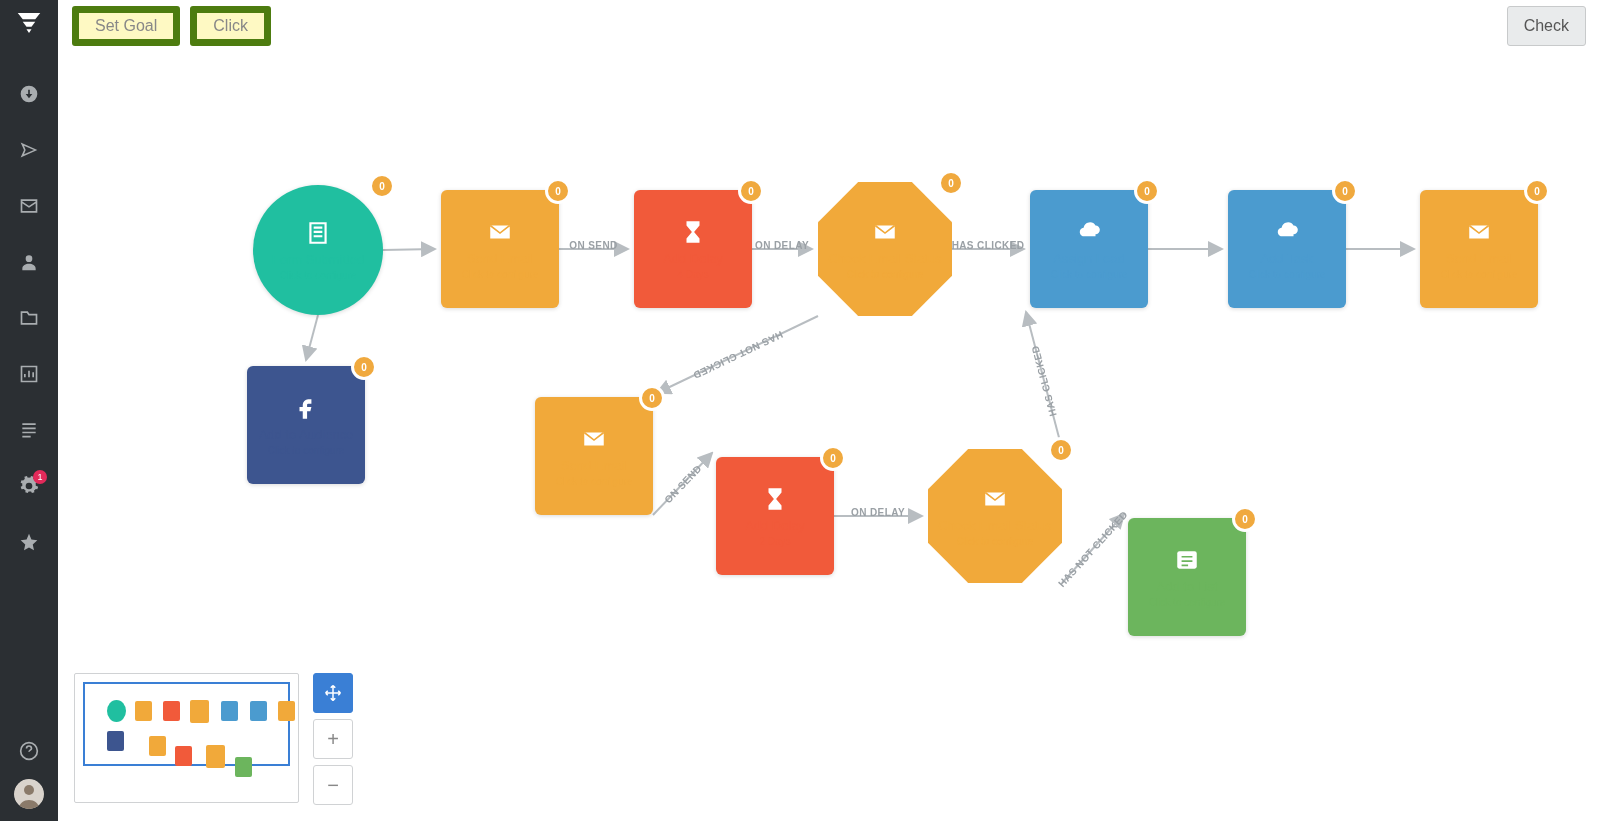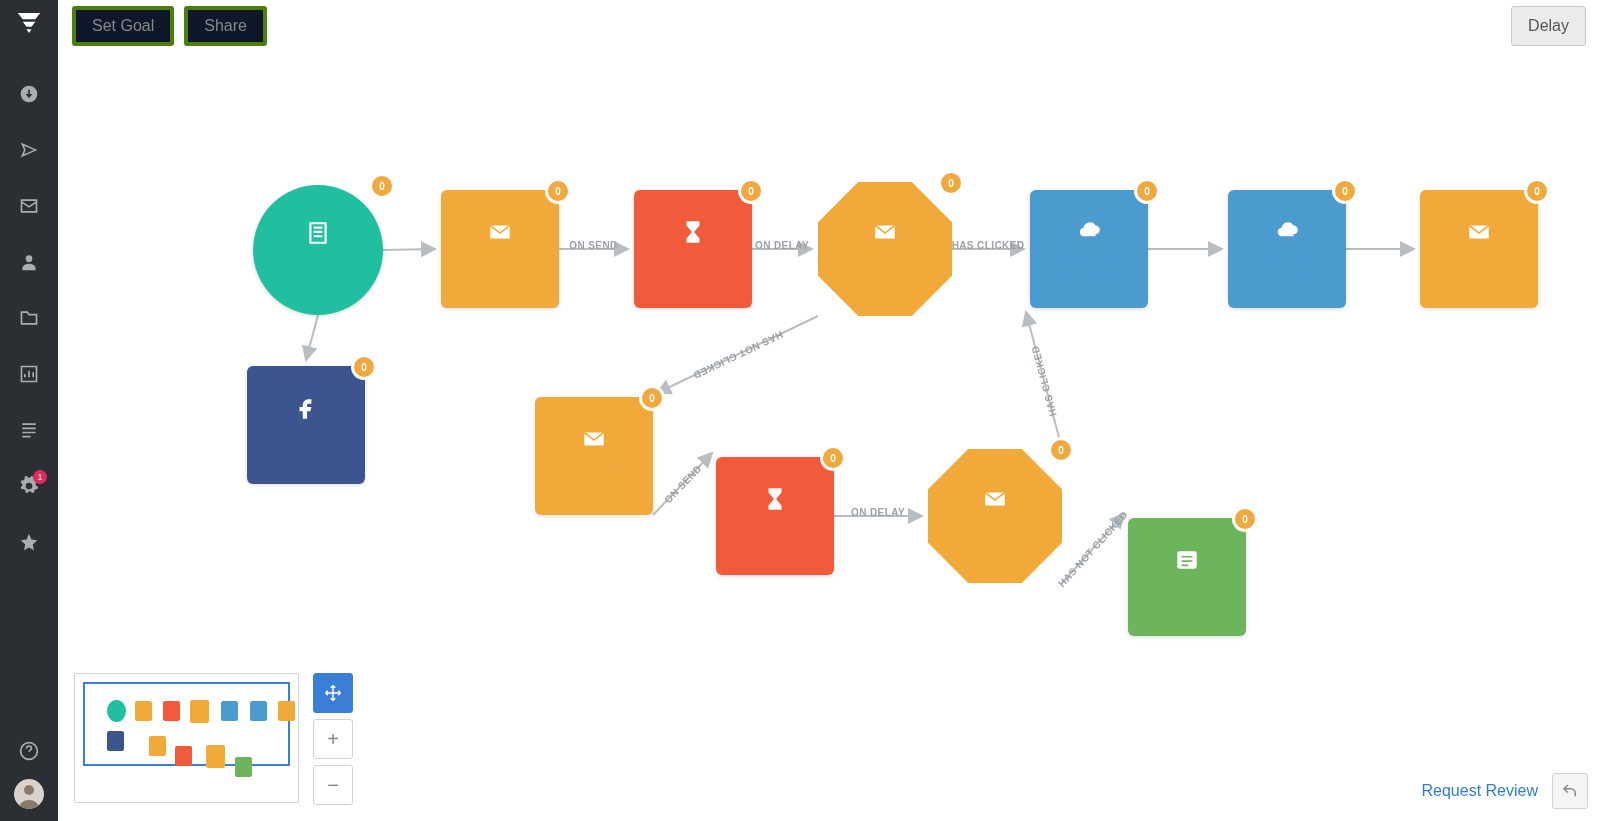--- a/index.html
+++ b/index.html
@@ -8,21 +8,21 @@
   .sidebar{position:absolute;left:0;top:0;width:58px;height:821px;background:#2b2f33;display:flex;flex-direction:column;align-items:center;padding-top:8px;color:#a9adb0}
   .sidebar .logo{width:30px;height:30px;margin-bottom:28px;display:flex;align-items:center;justify-content:center}
   .sidebar .nav-icon{width:22px;height:22px;margin:17px 0;display:flex;align-items:center;justify-content:center;cursor:pointer;position:relative}
   .sidebar .nav-icon svg{width:20px;height:20px;fill:#a9adb0}
   .sidebar .spacer{flex:1}
   .sidebar .badge{position:absolute;top:-5px;right:-7px;background:#e22a5a;color:#fff;border-radius:8px;font-size:9px;min-width:14px;height:14px;display:flex;align-items:center;justify-content:center;padding:0 3px}
   .sidebar .avatar{width:30px;height:30px;border-radius:50%;background:#888;margin-bottom:12px;overflow:hidden}
   
   .topbar{position:absolute;left:58px;top:0;right:0;height:52px;display:flex;align-items:center;padding:8px 14px;gap:10px}
   .title-input{flex:0 0 430px;height:40px;border:1px solid #d4d6d8;border-radius:3px;padding:0 12px;font-size:18px;color:#555}
-  .btn{height:40px;padding:0 16px;border:4px solid #4d7c0f;background:#0f172a;color:#888;border-radius:3px;font-size:16px;cursor:pointer}
+  .btn{height:40px;padding:0 16px;border:7px solid #4d7c0f;background:#fef9c3;color:#888;border-radius:3px;font-size:16px;cursor:pointer}
   .btn-primary{background:#e9ebec;color:#555;border:1px solid #c8cacb}
   .topbar .grow{flex:1}
   
   .canvas{position:absolute;left:58px;top:52px;right:0;bottom:0}
   .node{position:absolute;display:flex;flex-direction:column;align-items:center;justify-content:center;color:#fff;text-align:center;cursor:pointer;border-radius:4px;box-shadow:0 1px 4px rgba(0,0,0,.15)}
   .node .icon{width:26px;height:26px;margin-bottom:6px}
   .node .icon svg{width:100%;height:100%;fill:#fff}
   .node .title{font-size:13px;margin-bottom:3px}
   .node .sub{font-size:10px;opacity:.92}
   .count-badge{position:absolute;top:-10px;right:-10px;width:26px;height:26px;border-radius:50%;background:#f0a93e;border:3px solid #fff;display:flex;align-items:center;justify-content:center;color:#fff;font-size:10px;font-weight:bold}
@@ -114,23 +114,23 @@
     <svg viewBox="0 0 30 30">
         <circle cx="15" cy="15" r="15" fill="#d9d3cc"></circle>
         <circle cx="15" cy="11" r="5" fill="#8a7a6a"></circle>
         <path d="M5 30c0-6 5-9 10-9s10 3 10 9" fill="#8a7a6a"></path>
       </svg>
   </div>
 </div>
 
 <div class="topbar">
   <button class="btn">Set Goal</button>
-  <button class="btn">Share</button>
+  <button class="btn">Click</button>
   <div class="grow"></div>
-  <button class="btn btn-primary">Delay</button>
+  <button class="btn btn-primary">Check</button>
 </div>
 
 <div class="canvas">
   <svg class="connectors" id="connectors">
     <defs>
       <marker id="arrow" markerWidth="8" markerHeight="8" refX="7" refY="4" orient="auto">
         <path d="M0,0 L8,4 L0,8 z" fill="#b8bdc1"></path>
       </marker>
     </defs>
   <line x1="325" y1="198" x2="377" y2="197" stroke="#b8bdc1" stroke-width="2" marker-end="url(#arrow)"></line>
@@ -283,21 +283,13 @@
       <button class="pan">
           <svg width="18" height="18" viewBox="0 0 24 24" fill="none" stroke="#fff" stroke-width="2">
             <path d="M12 2v20M2 12h20M12 2l-3 3M12 2l3 3M12 22l-3-3M12 22l3-3M2 12l3-3M2 12l3 3M22 12l-3-3M22 12l-3 3"></path>
           </svg>
         </button>
       <button>+</button>
       <button>−</button>
     </div>
   </div>
 
-  <div class="footer-right">
-    <span class="request">Request Review</span>
-    <div class="undo">
-        <svg viewBox="0 0 24 24">
-          <path d="M9 14l-5-5 5-5M4 9h9a6 6 0 016 6v4"></path>
-        </svg>
-      </div>
-  </div>
 </div>
 
 </body></html>

